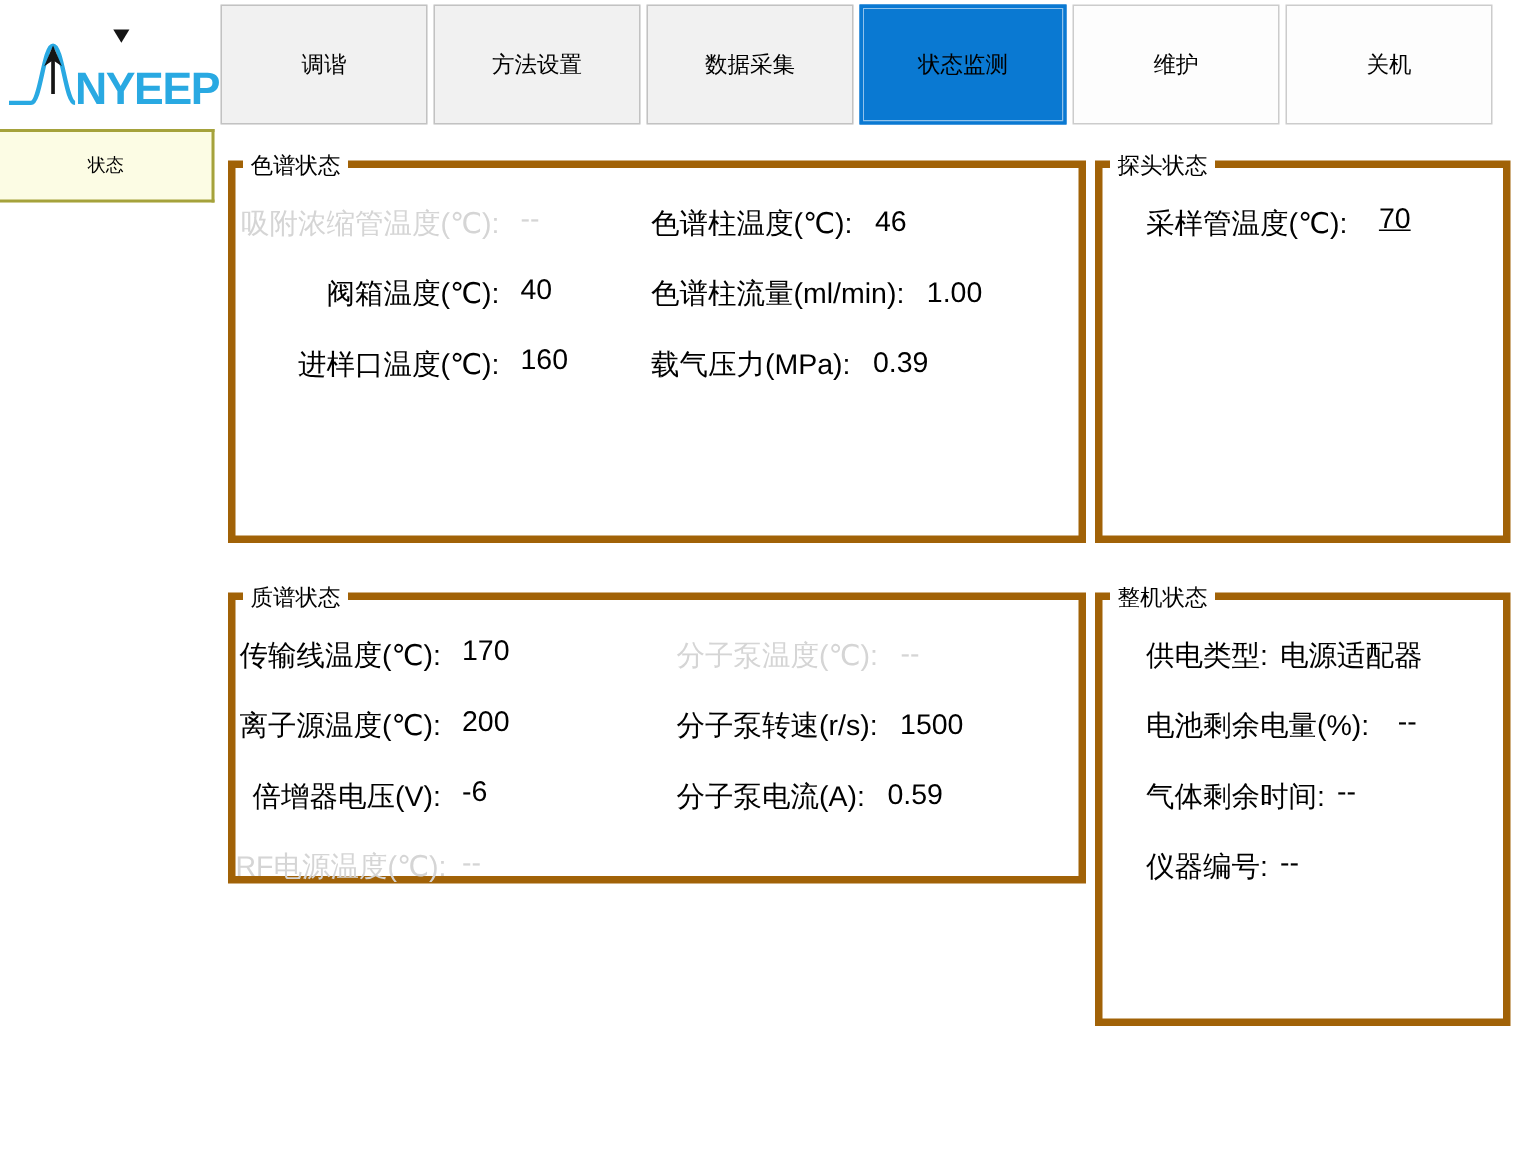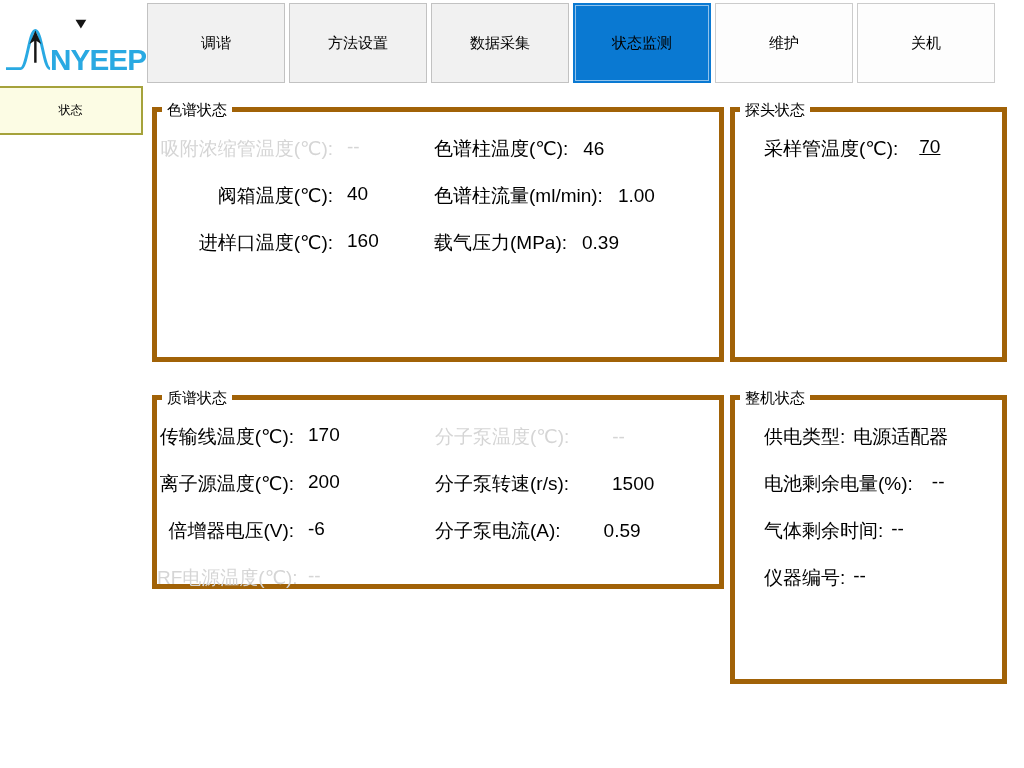--- a/index.html
+++ b/index.html
@@ -34,21 +34,21 @@
   #box-ms    { left:152px; top:395px; width:572px; height:194px; }
   #box-sys   { left:730px; top:395px; width:277px; height:289px; }
 
   .rows { padding-top:24px; }
   .row { position:relative; height:47px; display:flex; align-items:flex-start; font-size:19px; }
   .lab1 { width:176px; text-align:right; white-space:nowrap; }
   .val1 { margin-left:14px; white-space:nowrap; }
   .col2 { position:absolute; left:277px; display:flex; align-items:center; white-space:nowrap; }
   .col2 .val2 { margin-left:15px; }
   #box-ms .lab1 { width:137px; }
-  #box-ms .col2 { left:278px;gap:28px; }
+  #box-ms .col2 { left:294px; }
   .row.simple { padding-left:29px; }
   .row.simple .labS { white-space:nowrap; }
   .row.simple .valS { margin-left:8px; white-space:nowrap; }
   .row.simple .valS.wide-gap { margin-left:19px; }
   #box-probe .valS { margin-left:21px;text-decoration:underline; }
   .dim { color:#d5d5d5; }
 </style>
 </head>
 <body>
 

